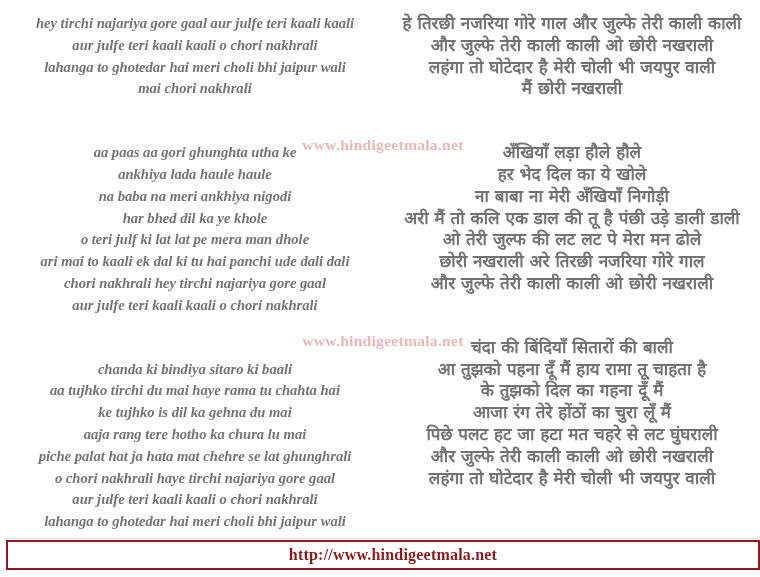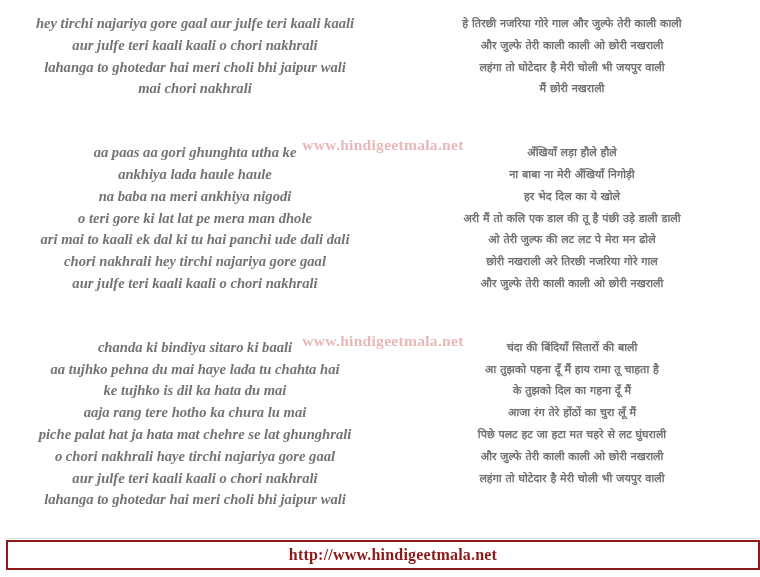--- a/index.html
+++ b/index.html
@@ -70,21 +70,21 @@
     color: #737373;
     font-family: "Liberation Serif", serif;
     font-style: italic;
     font-weight: bold;
     font-size: 14.6px;
     line-height: 21.8px;
     white-space: nowrap;
   }
   .col-right .line {
     font-style: normal;
-    font-size: 11px;
+    font-size: 17px;
     line-height: 21.8px;
     font-family: "DejaVu Sans", sans-serif;
     font-weight: bold;
   }
   .stanza-gap {
     height: 21px;
   }
   .footer {
     position: absolute;
     left: 3px;
@@ -133,53 +133,54 @@
           <div class="line">aur julfe teri kaali kaali o chori nakhrali</div>
           <div class="line">lahanga to ghotedar hai meri choli bhi jaipur wali</div>
           <div class="line">mai chori nakhrali</div>
         </div>
         <div class="stanza-gap"></div>
         <div class="stanza-gap"></div>
         <div>
           <div class="line">aa paas aa gori ghunghta utha ke</div>
           <div class="line">ankhiya lada haule haule</div>
           <div class="line">na baba na meri ankhiya nigodi</div>
-          <div class="line">o teri gore ki lat lat pe mera man dhole</div>
+          <div class="line">har bhed dil ka ye khole</div>
+          <div class="line">o teri julf ki lat lat pe mera man dhole</div>
           <div class="line">ari mai to kaali ek dal ki tu hai panchi ude dali dali</div>
           <div class="line">chori nakhrali hey tirchi najariya gore gaal</div>
           <div class="line">aur julfe teri kaali kaali o chori nakhrali</div>
         </div>
         <div class="stanza-gap"></div>
         <div class="stanza-gap"></div>
         <div>
           <div class="line">chanda ki bindiya sitaro ki baali</div>
-          <div class="line">aa tujhko pehna du mai haye lada tu chahta hai</div>
-          <div class="line">ke tujhko is dil ka hata du mai</div>
+          <div class="line">aa tujhko tirchi du mai haye rama tu chahta hai</div>
+          <div class="line">ke tujhko is dil ka gehna du mai</div>
           <div class="line">aaja rang tere hotho ka chura lu mai</div>
           <div class="line">piche palat hat ja hata mat chehre se lat ghunghrali</div>
           <div class="line">o chori nakhrali haye tirchi najariya gore gaal</div>
           <div class="line">aur julfe teri kaali kaali o chori nakhrali</div>
           <div class="line">lahanga to ghotedar hai meri choli bhi jaipur wali</div>
 
         </div>
       </div>
 
       <div class="col col-right">
         <div>
           <div class="line">हे तिरछी नजरिया गोरे गाल और जुल्फे तेरी काली काली</div>
           <div class="line">और जुल्फे तेरी काली काली ओ छोरी नखराली</div>
           <div class="line">लहंगा तो घोटेदार है मेरी चोली भी जयपुर वाली</div>
           <div class="line">मैं छोरी नखराली</div>
         </div>
         <div class="stanza-gap"></div>
         <div class="stanza-gap"></div>
         <div>
           <div class="line">अँखियाँ लड़ा हौले हौले</div>
+          <div class="line">हर भेद दिल का ये खोले</div>
           <div class="line">ना बाबा ना मेरी अँखियाँ निगोड़ी</div>
-          <div class="line">हर भेद दिल का ये खोले</div>
           <div class="line">अरी मैं तो कलि एक डाल की तू है पंछी उड़े डाली डाली</div>
           <div class="line">ओ तेरी जुल्फ की लट लट पे मेरा मन ढोले</div>
           <div class="line">छोरी नखराली अरे तिरछी नजरिया गोरे गाल</div>
           <div class="line">और जुल्फे तेरी काली काली ओ छोरी नखराली</div>
         </div>
         <div class="stanza-gap"></div>
         <div class="stanza-gap"></div>
         <div>
           <div class="line">चंदा की बिंदियाँ सितारों की बाली</div>
           <div class="line">आ तुझको पहना दूँ मैं हाय रामा तू चाहता है</div>

